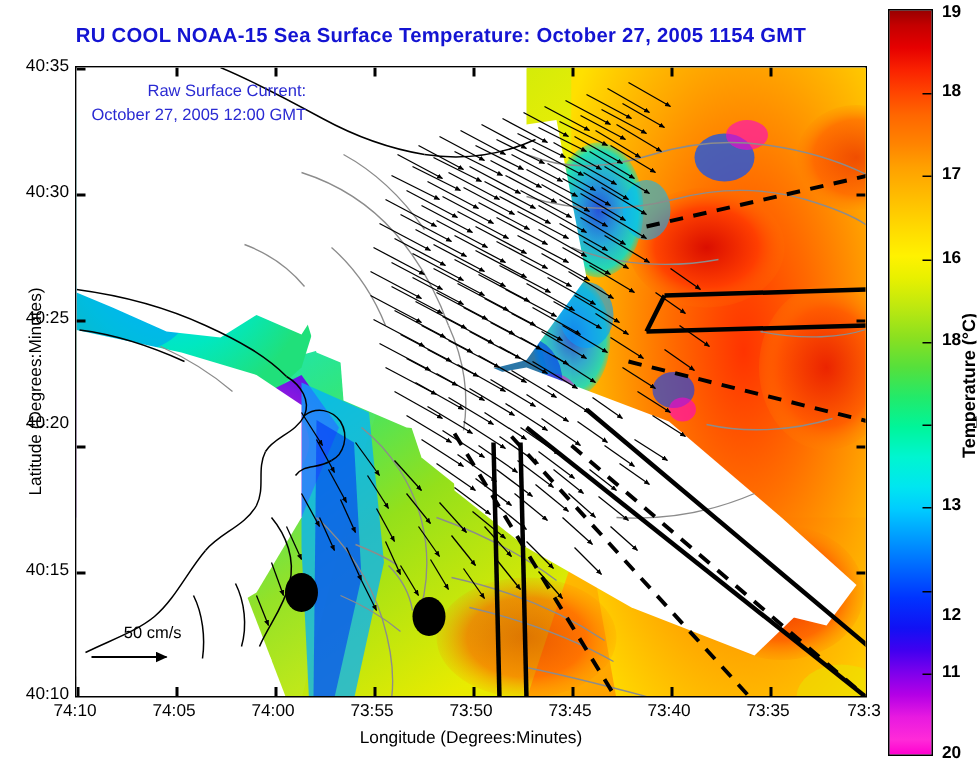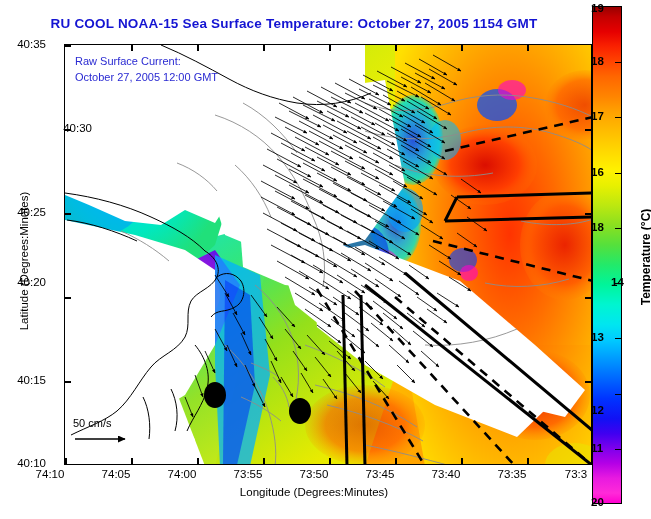--- a/index.html
+++ b/index.html
@@ -7,22 +7,22 @@
        font-family:"Liberation Sans","DejaVu Sans",sans-serif;}
 
   #root{position:absolute;left:0;top:0;width:651px;height:519px;background:#fff;}
 
   
   .title{position:absolute;left:0;top:16px;width:588px;text-align:center;
          font-size:13.5px;font-weight:bold;color:#1414d2;letter-spacing:0.2px;
          white-space:nowrap;}
 
   
-  .plot{position:absolute;left:64px;top:44px;width:528px;height:421px;
-        border:1.5px solid #000;box-sizing:border-box;background:#fff;overflow:hidden;}
+  .plot{position:absolute;left:50px;top:44px;width:528px;height:421px;
+        border:1.5px solid #000;box-sizing:border-box;background:#fff;overflow:hidden;text-align:right;}
   .plot-inner{position:absolute;left:0;top:0;right:0;bottom:0;overflow:hidden;}
 
   
   .annot{position:absolute;left:10px;top:8px;color:#2a2ad2;font-size:11px;
          line-height:16px;white-space:nowrap;z-index:40;}
 
   
   .scalebox{position:absolute;left:8px;bottom:14px;z-index:40;}
   .scalebox .lbl{font-size:11px;color:#000;white-space:nowrap;margin-bottom:3px;}
 
@@ -47,21 +47,21 @@
   .cbar{position:absolute;left:592px;top:6px;width:30px;height:498px;
         border:1px solid #000;box-sizing:border-box;
         background:linear-gradient(to top,
           #ff00d0 0%, #ff2ad8 2%, #e81ae0 5%, #b400e6 8%, #7d00ec 11%,
           #4000f0 14%, #1111f4 17%, #0033ff 21%, #0066ff 25%, #0099ff 29%,
           #00ccff 33%, #00e6f0 36%, #00f5d0 40%, #00f59a 44%, #22ea6a 48%,
           #55e03c 52%, #8ae020 56%, #bce810 60%, #e8f000 64%, #fff200 67%,
           #ffd800 71%, #ffbc00 75%, #ffa000 79%, #ff8400 82%, #ff6600 86%,
           #ff4400 89%, #fa2200 92%, #e60000 95%, #c40000 98%, #990000 100%);}
   .cbtick{position:absolute;right:0;width:6px;height:1.2px;background:#000;}
-  .cblab{position:absolute;left:591px;font-size:11.5px;color:#000;
+  .cblab{position:absolute;left:628px;font-size:11.5px;color:#000;
          transform:translateY(-50%);white-space:nowrap;font-weight:bold;}
   .cbtitle{position:absolute;left:546px;top:250px;width:200px;text-align:center;
            font-size:12px;font-weight:bold;color:#000;transform:rotate(-90deg);
            white-space:nowrap;}
 </style>
 </head>
 <body>
 
 <div id="root">
 
@@ -516,21 +516,21 @@
   <div class="xlab" style="left:116px;">74:05</div>
   <div class="xlab" style="left:182px;">74:00</div>
   <div class="xlab" style="left:248px;">73:55</div>
   <div class="xlab" style="left:314px;">73:50</div>
   <div class="xlab" style="left:380px;">73:45</div>
   <div class="xlab" style="left:446px;">73:40</div>
   <div class="xlab" style="left:512px;">73:35</div>
   <div class="xlab" style="left:576px;">73:3</div>
 
   <div class="ylab" style="top:44px;">40:35</div>
-  <div class="ylab" style="top:128px;margin-left:46px;">40:30</div>
+  <div class="ylab" style="top:128px;">40:30</div>
   <div class="ylab" style="top:212px;">40:25</div>
   <div class="ylab" style="top:282px;">40:20</div>
   <div class="ylab" style="top:380px;">40:15</div>
   <div class="ylab" style="top:463px;">40:10</div>
 
   <div class="xaxis-title">Longitude (Degrees:Minutes)</div>
   <div class="yaxis-title">Latitude (Degrees:Minutes)</div>
 
   <div class="cbar">
     <div class="cbtick" style="top:55px;"></div>

